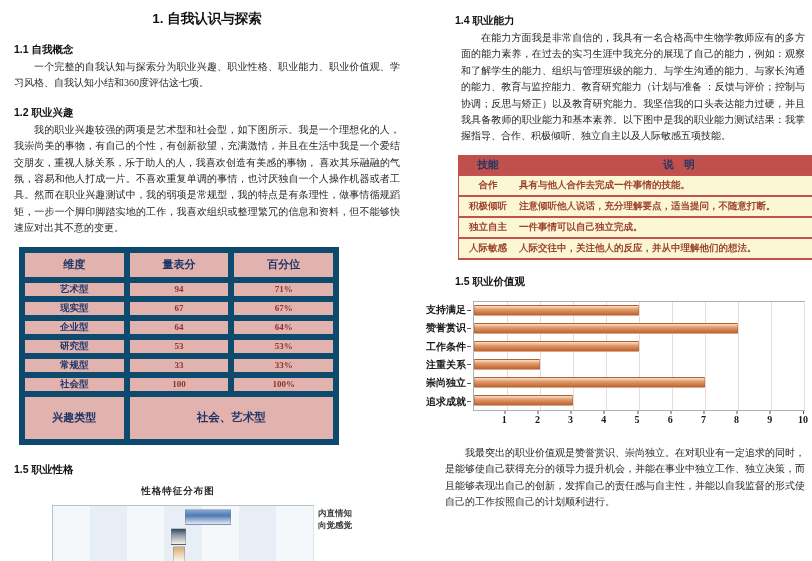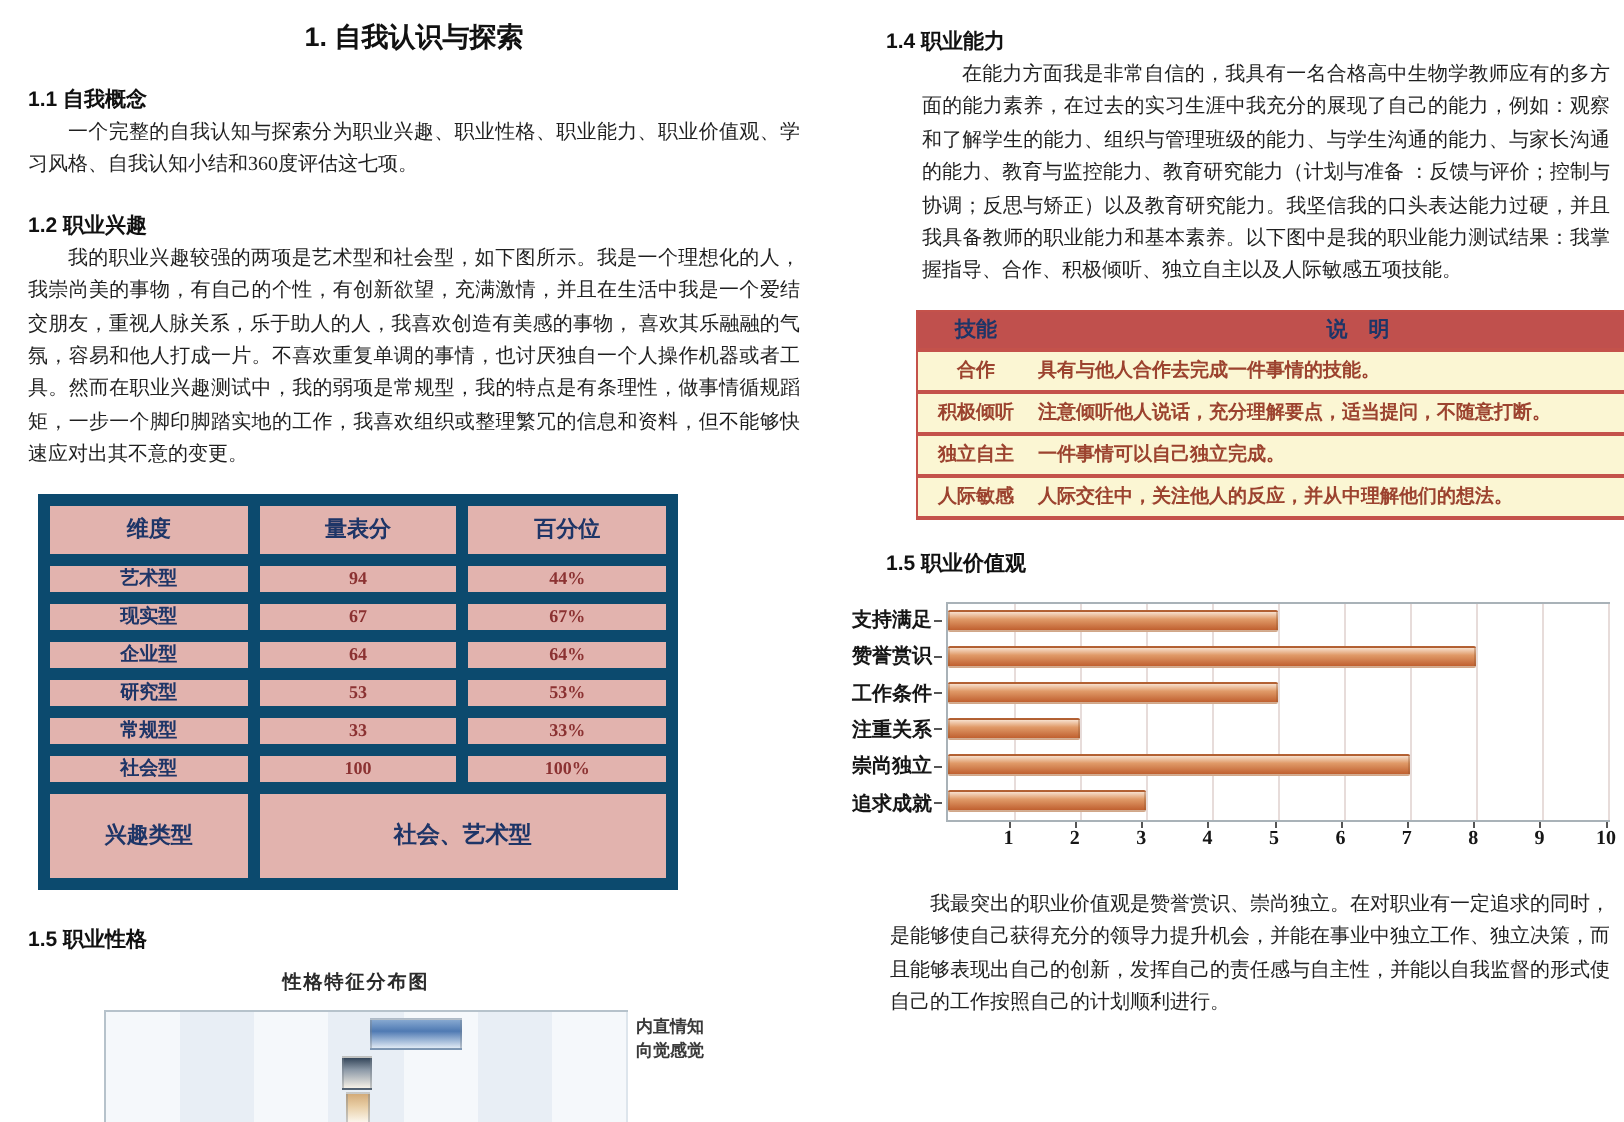--- a/index.html
+++ b/index.html
@@ -12,21 +12,21 @@
   #page2{left:443px;top:14px;width:362px;}
 
   .doc-title{
     font-family:"Liberation Sans", sans-serif;font-weight:bold;font-size:13.5px;
     text-align:center;margin:2px 0 15px 0;color:#111;
   }
   .heading{
     font-family:"Liberation Sans", sans-serif;font-weight:bold;font-size:10.5px;
     margin:0 0 2px 0;color:#111;
   }
-  #page2 .heading{}
+  #page2 .heading{margin-left:12px;}
   .para{
     font-size:10px;line-height:16.4px;text-align:justify;margin:1px 0 10px 0;
     text-indent:2em;color:#1f1f1f;
   }
   .para.cap{margin-left:18px;margin-right:0;}
   .para.final{margin-left:2px;margin-top:18px;}
 
   
   .itable{
     border-collapse:collapse;table-layout:fixed;width:320px;margin:10px 0 18px 5px;
@@ -121,21 +121,21 @@
         <tr>
           <th>维度</th>
           <th>量表分</th>
           <th>百分位</th>
         </tr>
       </thead>
     <tbody>
         <tr>
           <td class="dim">艺术型</td>
           <td class="val">94</td>
-          <td class="val">44%</td>
+          <td class="val">71%</td>
         </tr>
         <tr>
           <td class="dim">现实型</td>
           <td class="val">67</td>
           <td class="val">67%</td>
         </tr>
         <tr>
           <td class="dim">企业型</td>
           <td class="val">64</td>
           <td class="val">64%</td>

